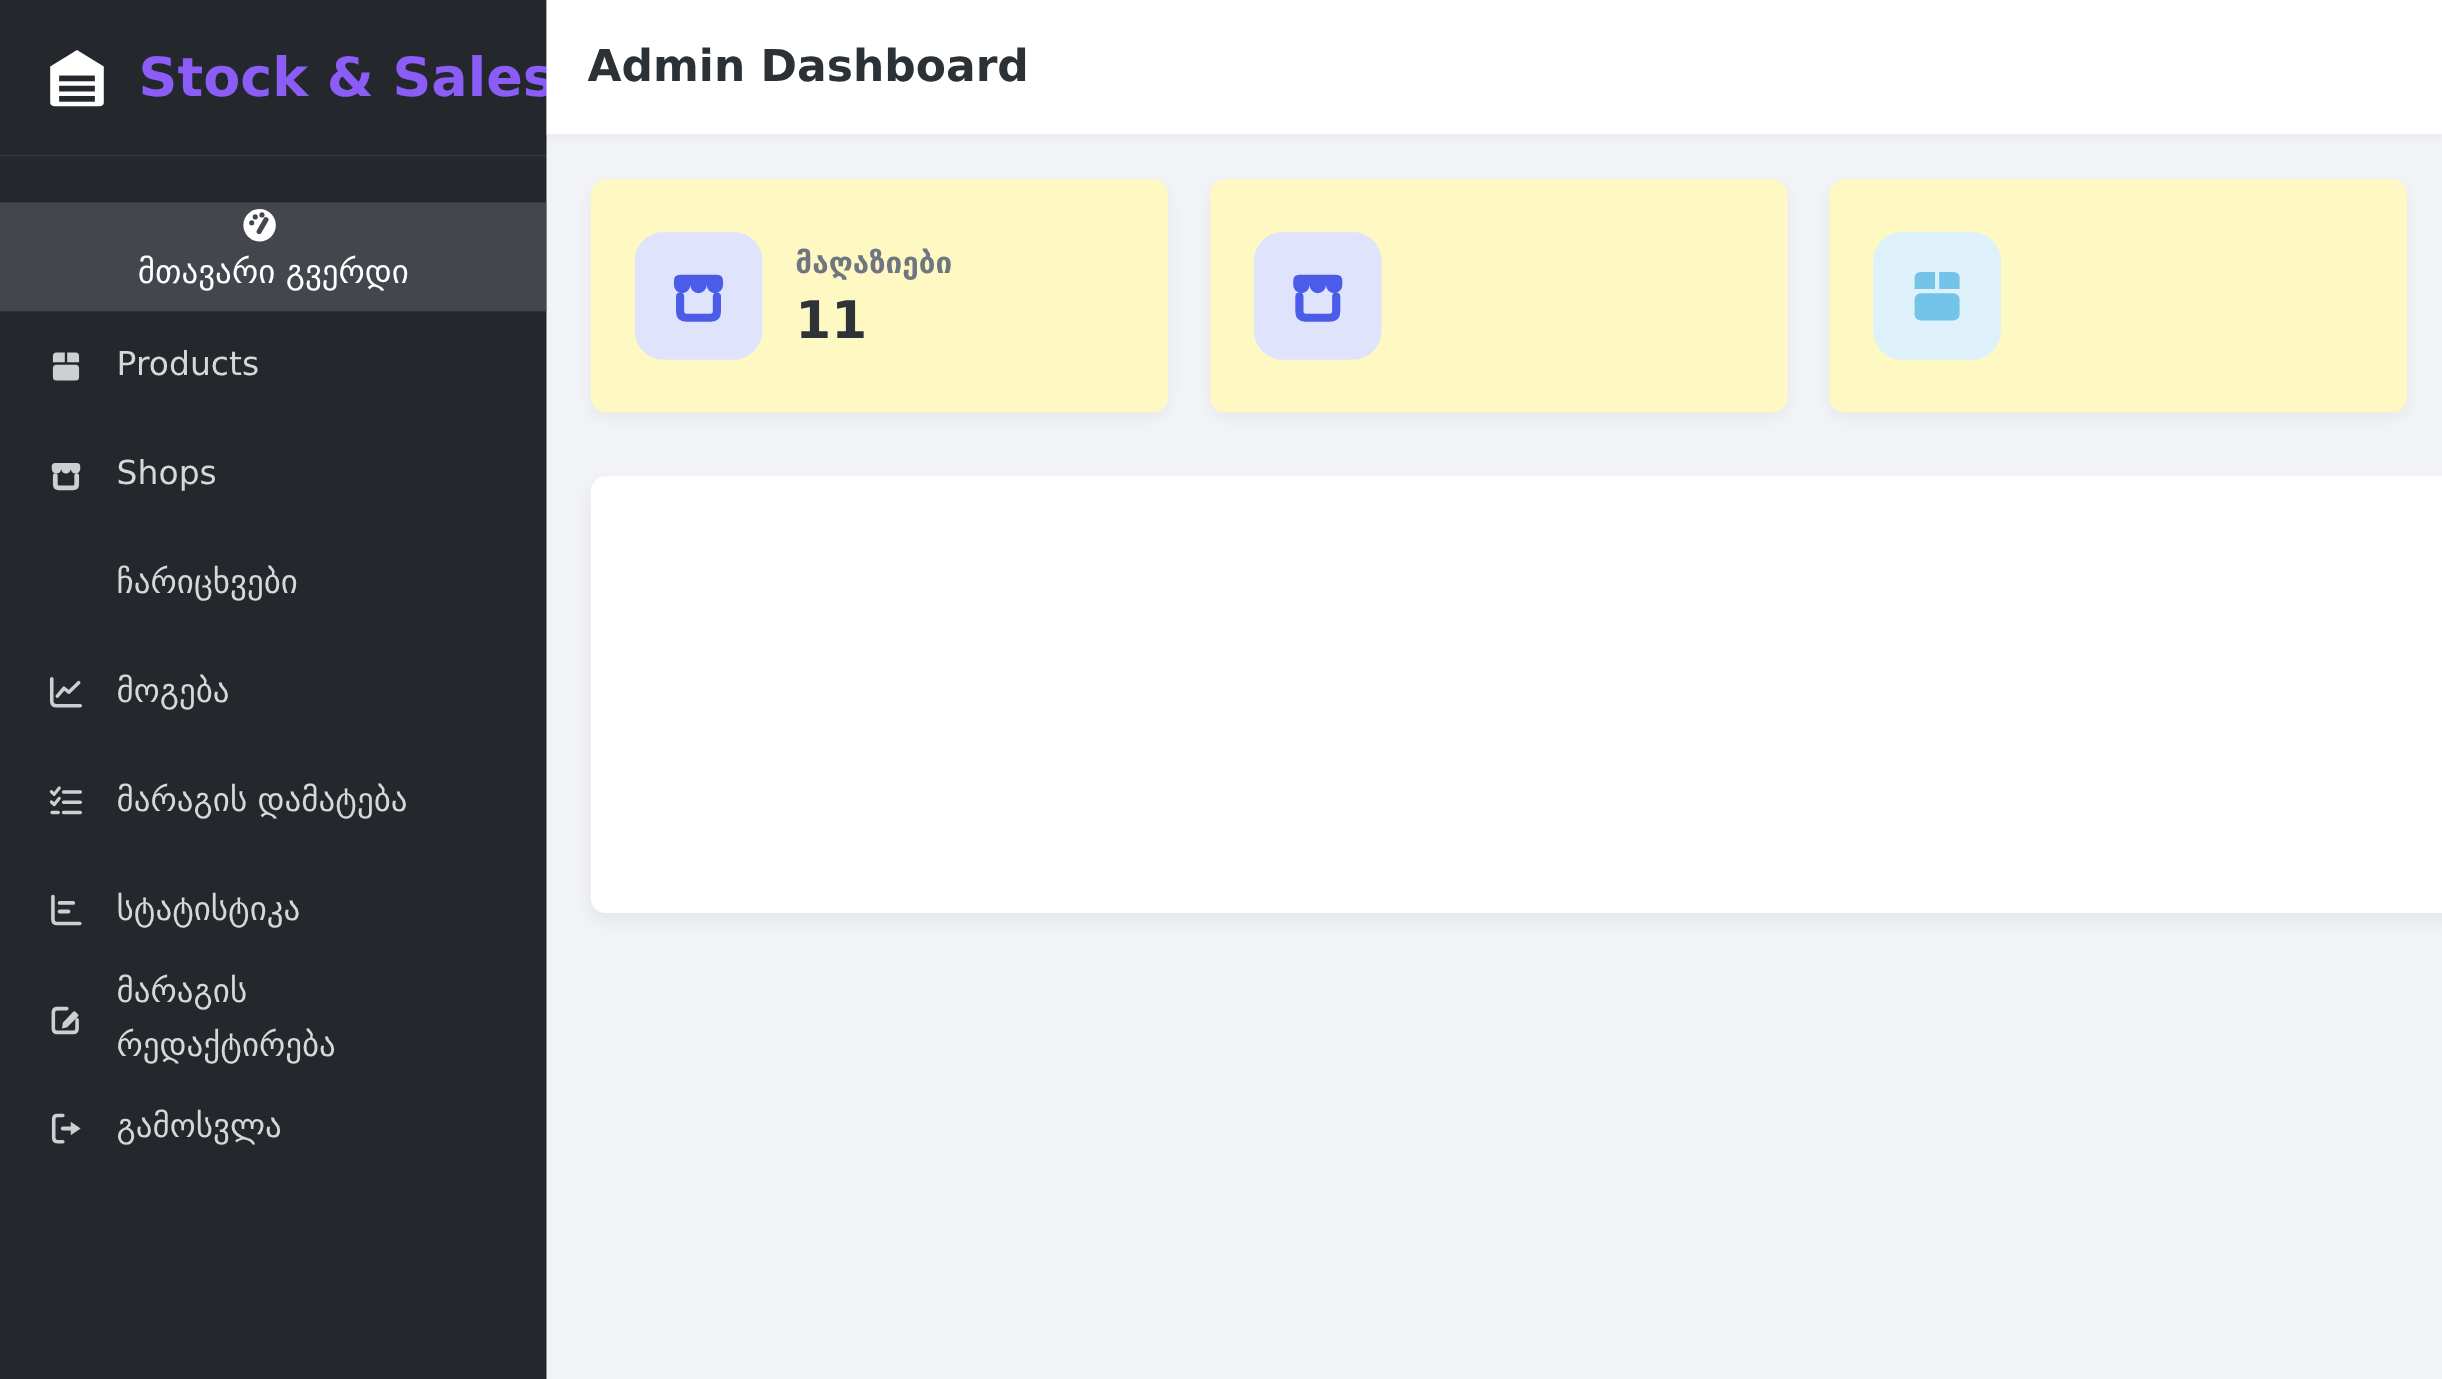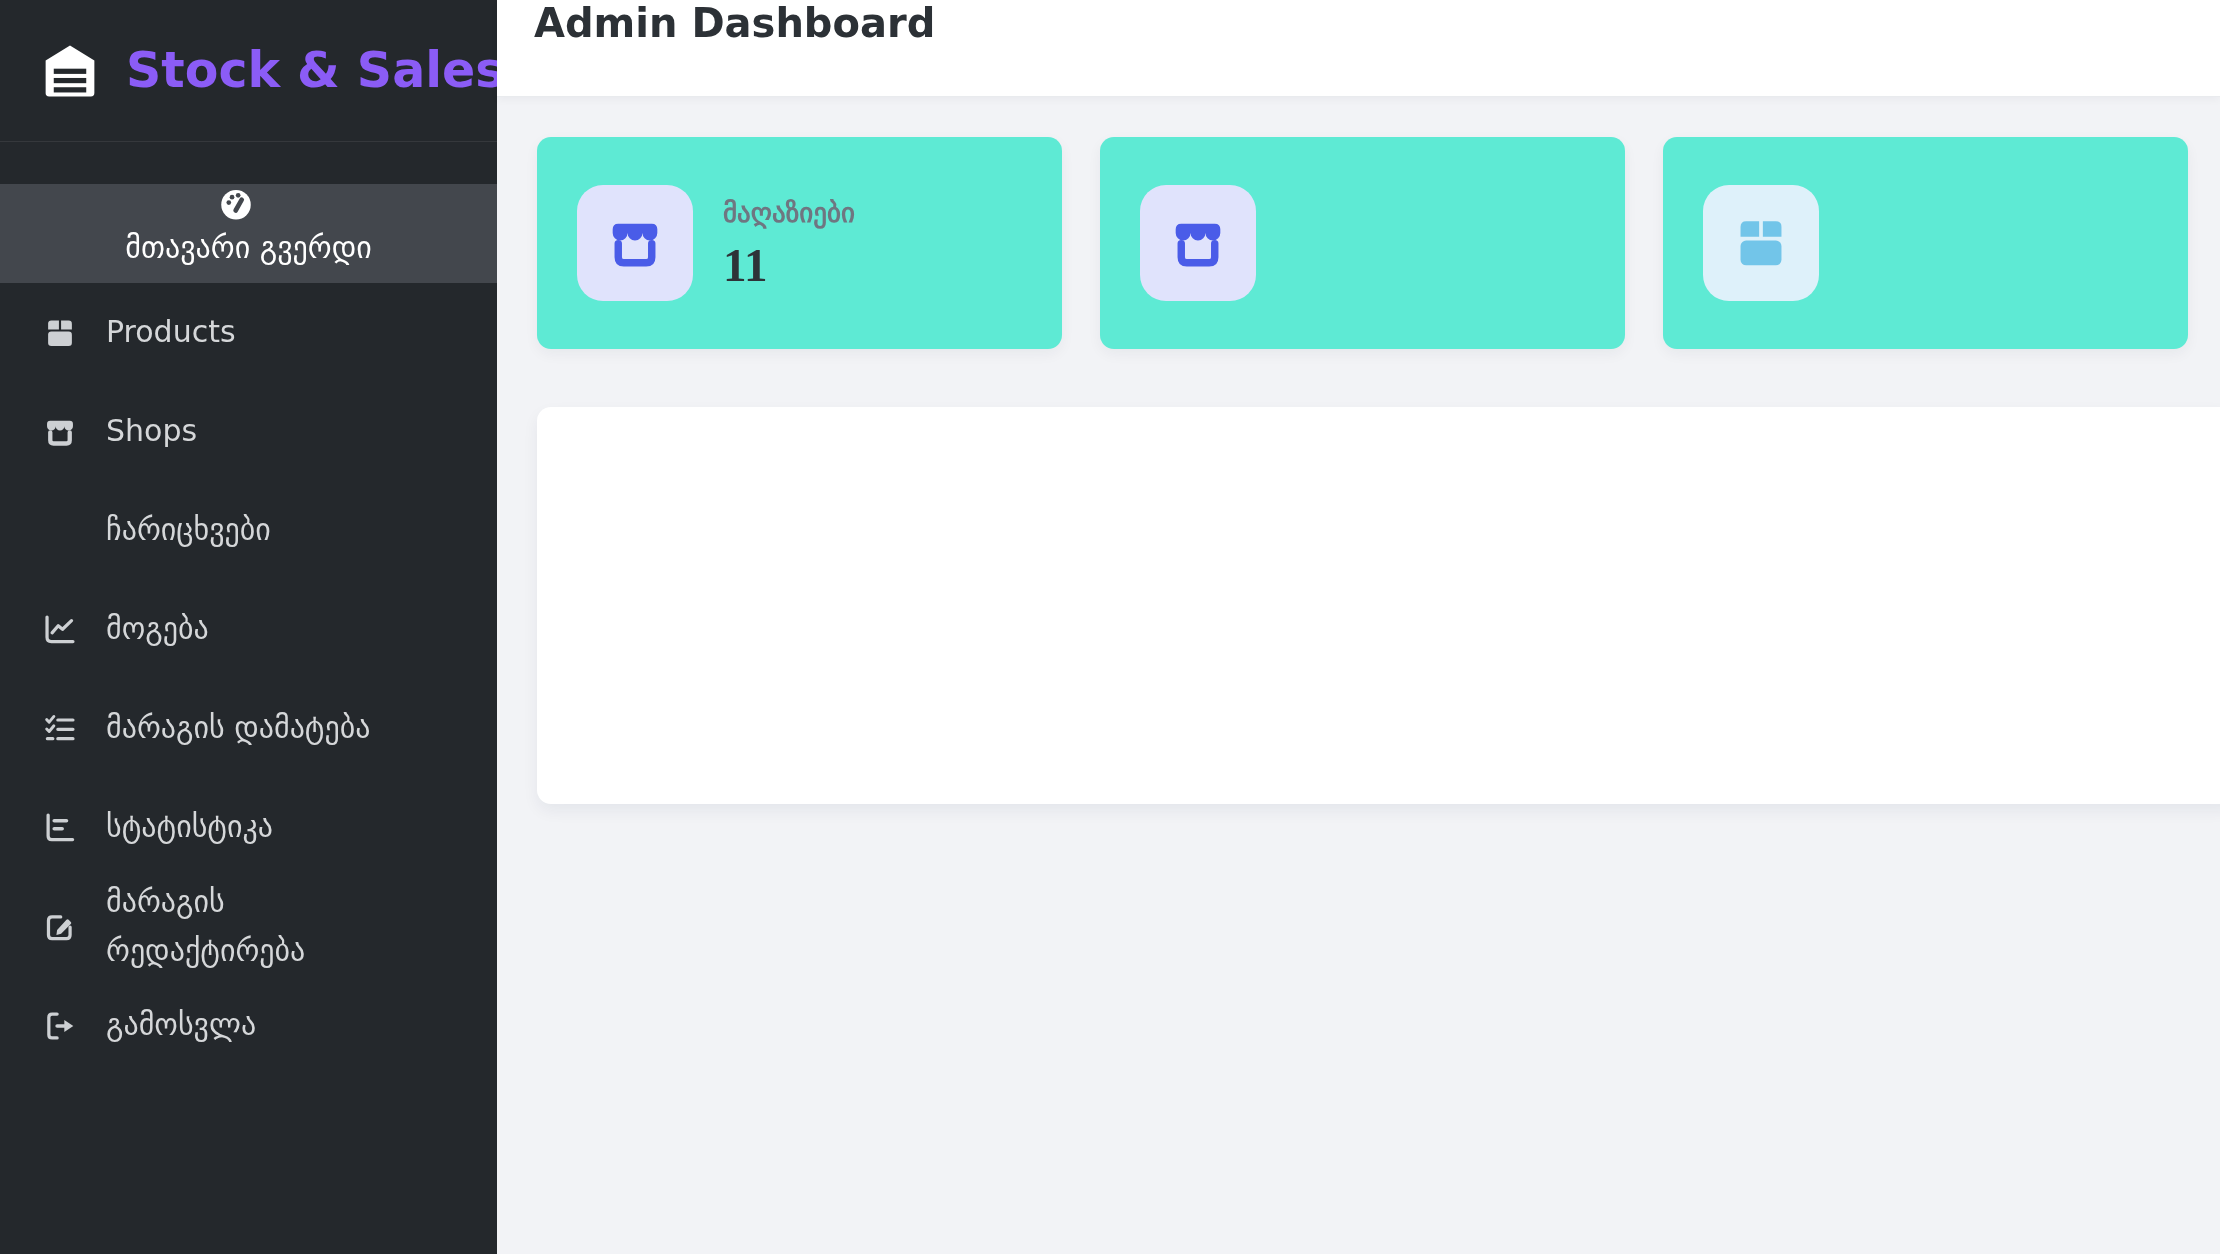--- a/index.html
+++ b/index.html
@@ -39,33 +39,33 @@
   .nav-label{font-size:30px;line-height:1.63;}
   .nav-label.wrap{max-width:235px;}
   .hole{fill:#24282c;}
   .nav-item.active .hole{fill:#43474d;}
   .hole-stroke{stroke:#24282c;}
   .nav-item.active .hole-stroke{stroke:#43474d;}
 
   
   .main{flex:1;display:flex;flex-direction:column;min-width:0;}
   .header{
-    height:96px;flex:none;background:#ffffff;display:flex;
+    height:122px;flex:none;background:#ffffff;display:flex;align-items:center;
     padding-left:37px;position:relative;z-index:2;
     box-shadow:0 1px 0 #e9ebee,0 4px 8px rgba(25,35,60,0.04);
   }
   .header h1{margin:0;font-size:40px;font-weight:bold;color:#2c3136;}
   .content{flex:1;background:#f2f3f6;padding:41px 0 0 40px;overflow:hidden;}
 
   .cards{display:flex;gap:38px;}
   .card{
     width:525px;height:212px;flex:none;box-sizing:border-box;
-    background:#5eead4;border-radius:14px;
+    background:#fef9c3;border-radius:14px;
     box-shadow:0 5px 14px rgba(25,35,60,0.05);
-    display:flex;align-items:center;padding-left:40px;font-family:Liberation Serif, serif;
+    display:flex;align-items:center;padding-left:40px;
   }
   .tile{
     width:116px;height:116px;flex:none;border-radius:26px;
     display:flex;align-items:center;justify-content:center;margin-right:30px;
   }
   .tile svg{width:62px;height:62px;display:block;}
   .tile-blue{background:#e0e3fc;color:#4a5ce8;}
   .tile-cyan{background:#def1fa;color:#72c5e9;}
   .card-label{font-size:27px;font-weight:bold;color:#6f7681;margin-bottom:13px;}
   .card-value{font-size:47px;font-weight:bold;color:#2e3338;line-height:1;}

